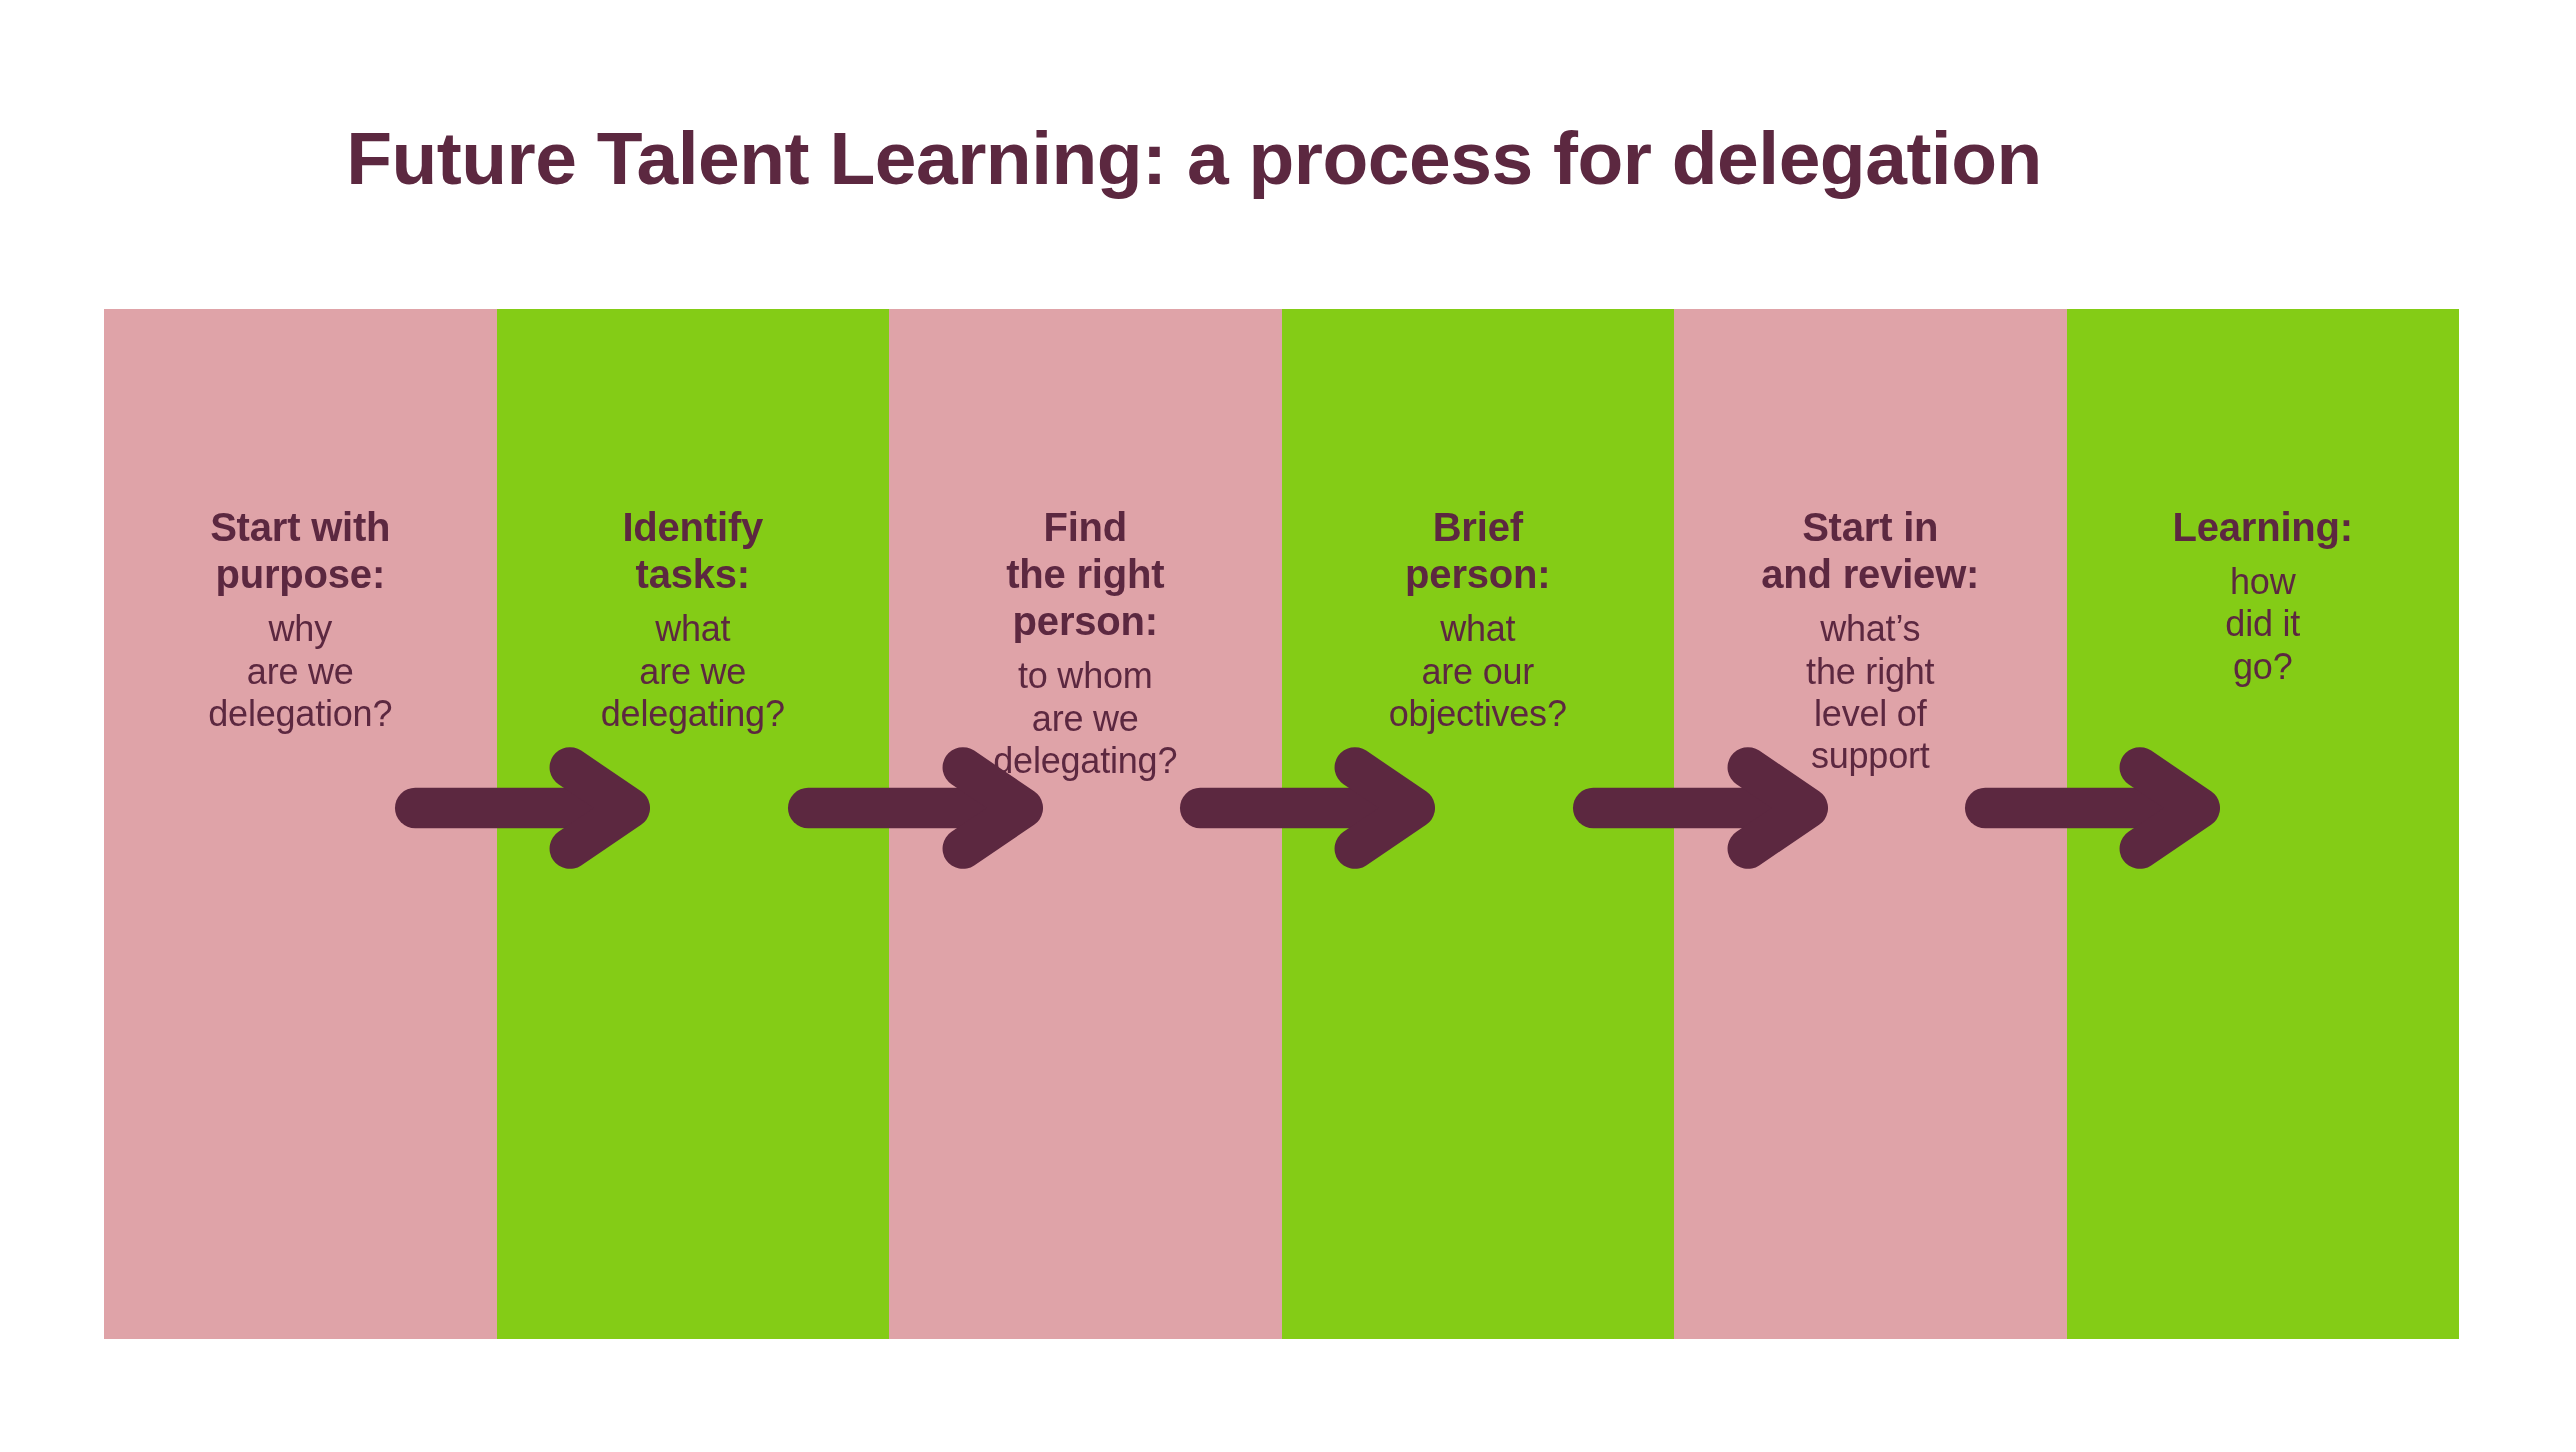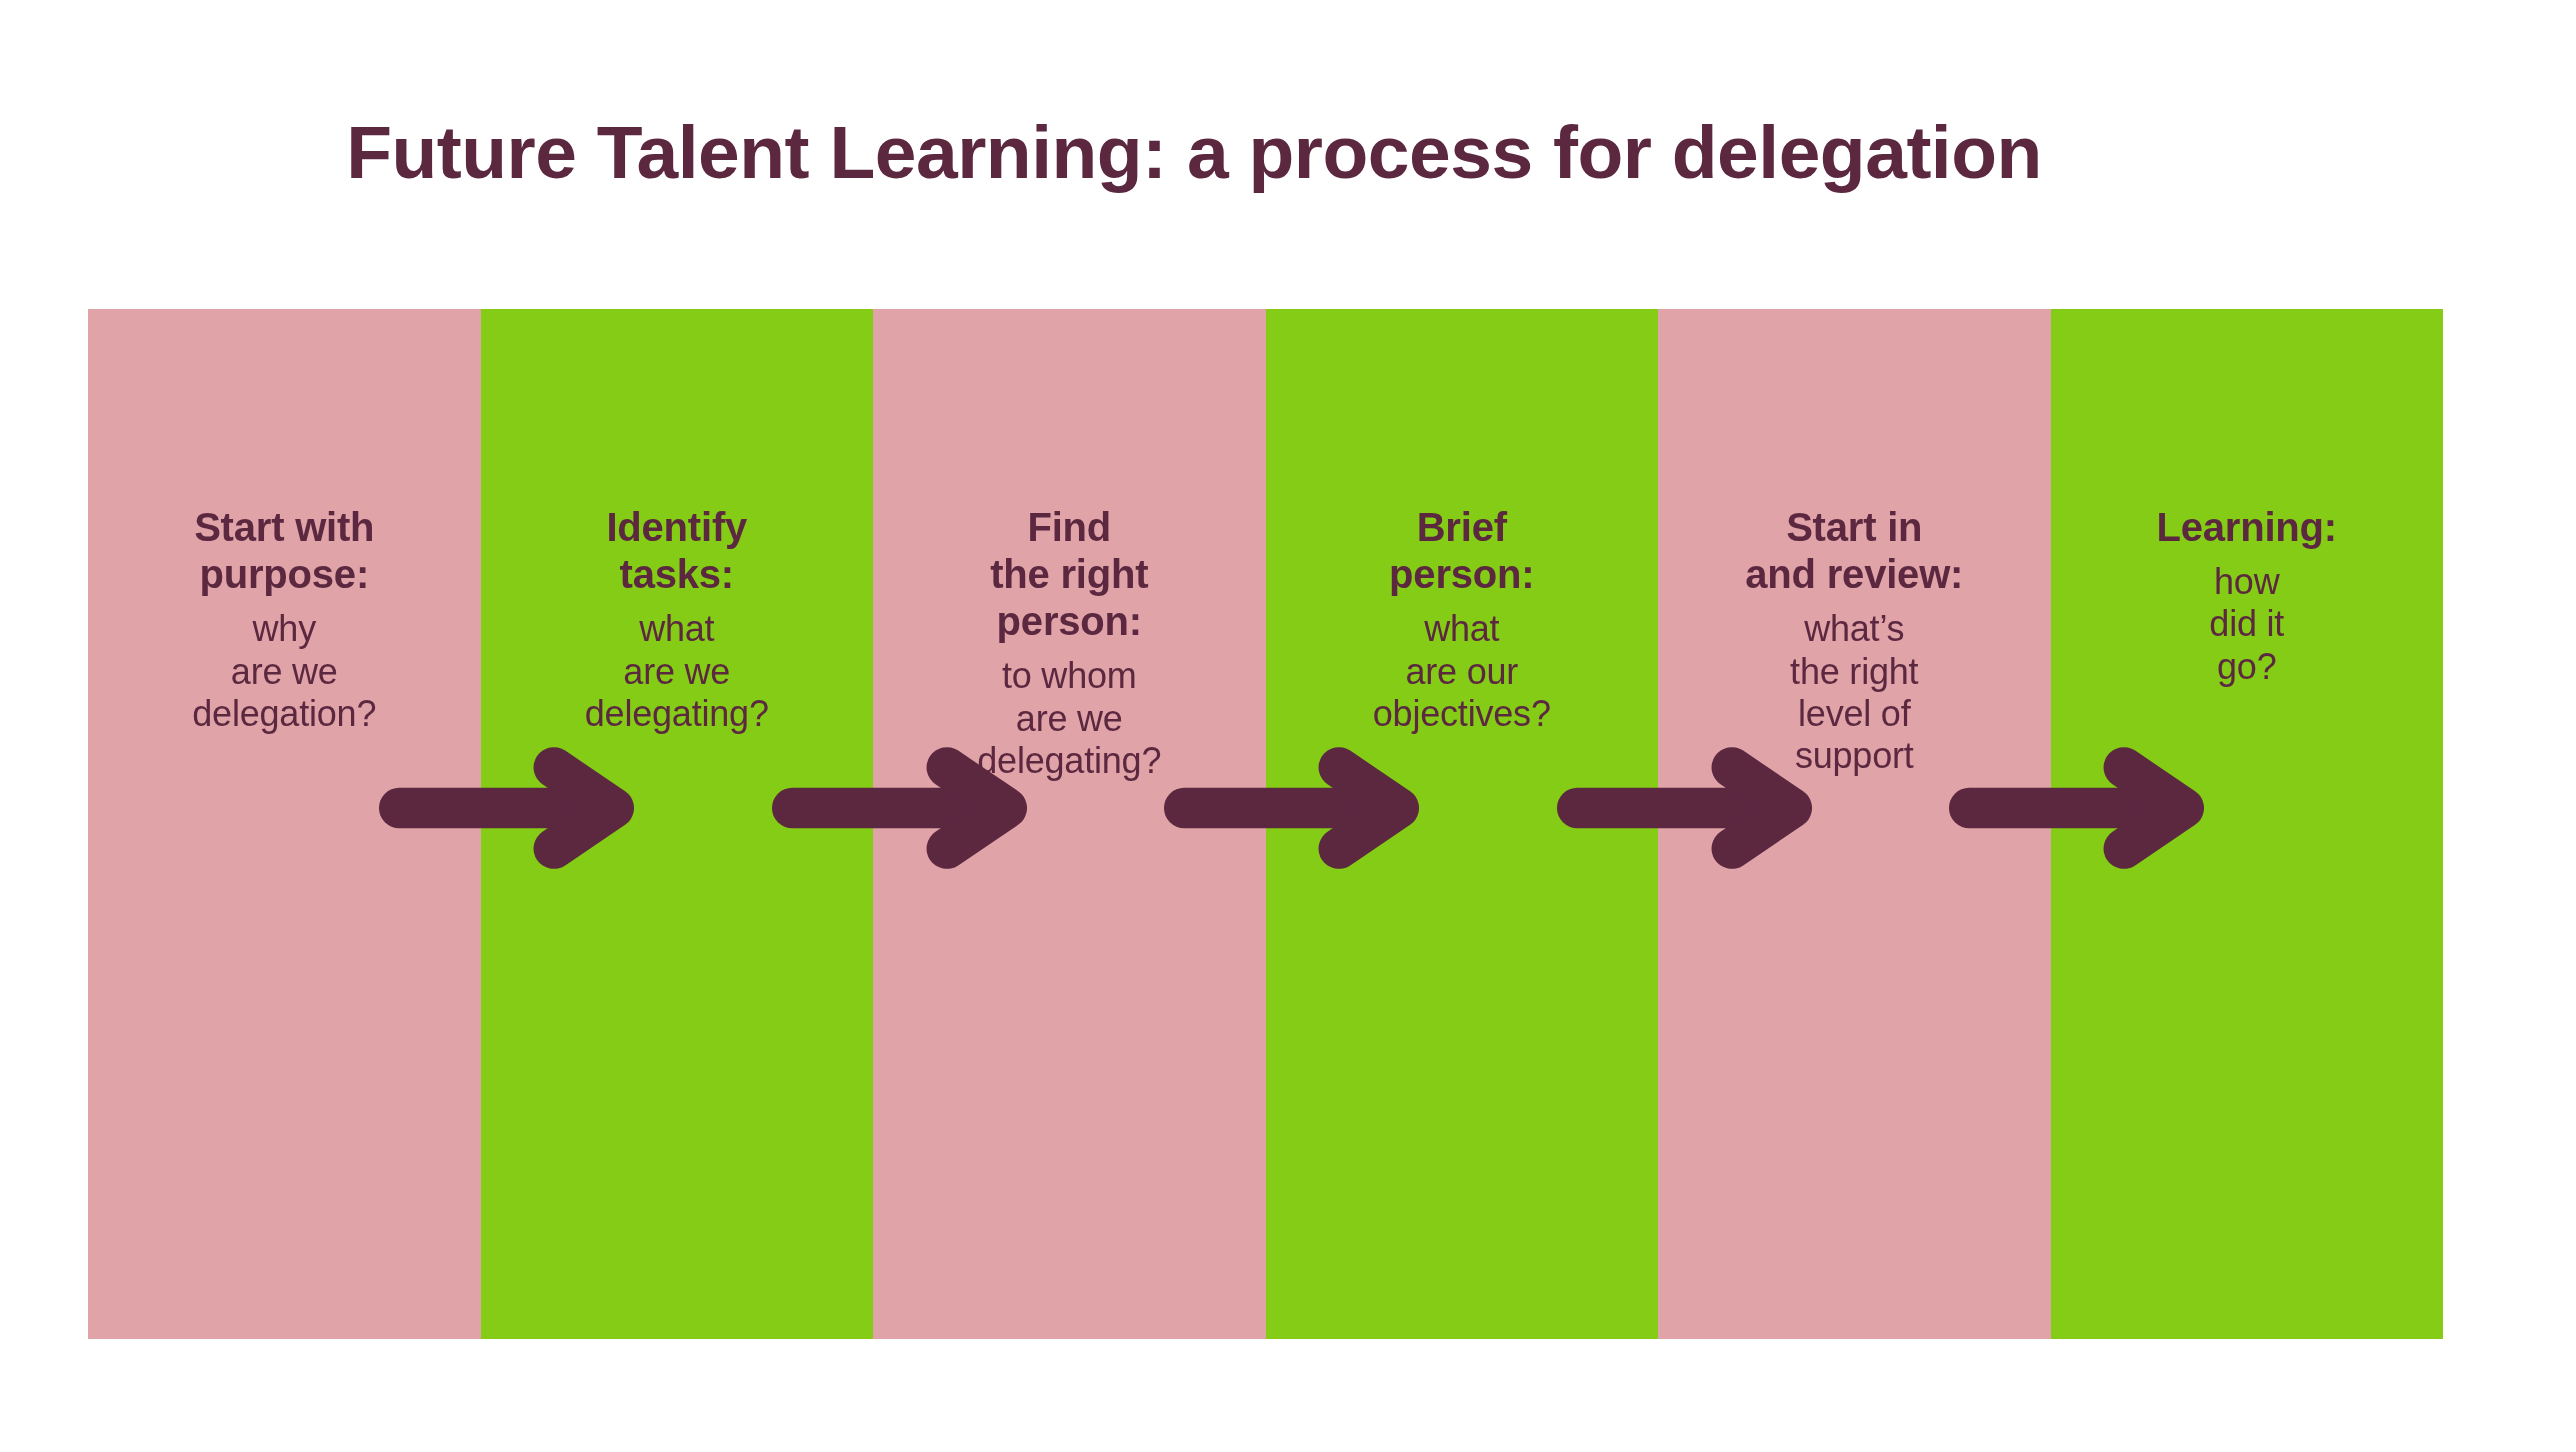--- a/index.html
+++ b/index.html
@@ -20,39 +20,39 @@
     position: relative;
     width: 2576px;
     height: 1453px;
     background: #ffffff;
   }
 
   
   .title-wrap {
     position: absolute;
     left: 0;
-    top: 63px;
+    top: 69px;
     width: 2388px;
     text-align: center;
   }
   .page-title {
     display: inline-block;
     font-family: "Liberation Sans", sans-serif;
     font-size: 75px;
     font-weight: 700;
     letter-spacing: -0.5px;
     color: #5c2840;
     line-height: 1.05;
     white-space: nowrap;
   }
 
   
   .band {
     position: absolute;
-    left: 88px;
+    left: 104px;
     top: 309px;
     width: 2355px;
     height: 1030px;
     display: flex;
     flex-direction: row;
   }
 
   .column {
     position: relative;
     flex: 1 1 0;

